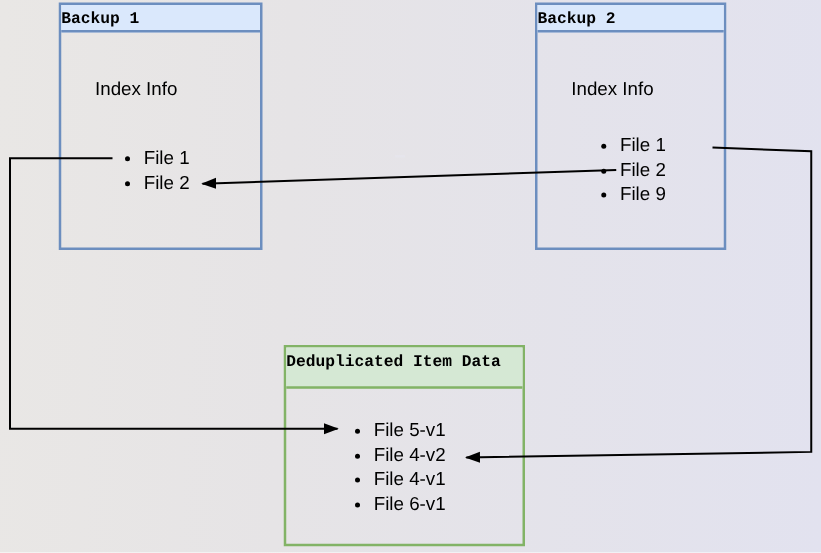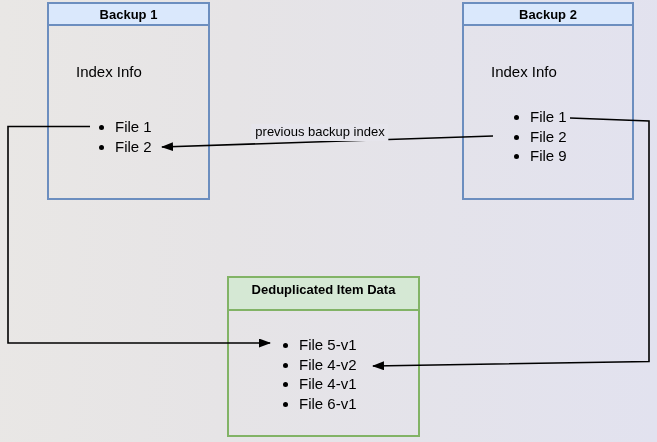--- a/index.html
+++ b/index.html
@@ -5,21 +5,21 @@
   html,body{margin:0;padding:0;}
   body{font-family:"Liberation Sans","DejaVu Sans",sans-serif;color:var(--text,#000);}
   .canvas{
     position:relative;width:657px;height:442px;overflow:hidden;
     background:linear-gradient(92deg,#e9e7e5 0%,#e6e4e6 35%,#e2e2ef 100%);
   }
   .box{position:absolute;box-sizing:border-box;background:transparent;}
   .box.blue{border:2px solid var(--backup-border,#6c8ebf);}
   .box.green{border:2px solid var(--dedup-border,#82b366);}
   .box-header{
-    box-sizing:border-box;width:100%;text-align:center;font-weight:bold;font-size:13px;
+    box-sizing:border-box;width:100%;text-align:left;font-weight:bold;font-size:13px;font-family:Liberation Mono, monospace;
   }
   .blue .box-header{
     height:22px;line-height:21px;background:var(--backup-header-fill,#dae8fc);
     border-bottom:2px solid var(--backup-border,#6c8ebf);
   }
   .green .box-header{
     height:33px;line-height:24px;background:var(--dedup-header-fill,#d5e8d4);
     border-bottom:2px solid var(--dedup-border,#82b366);
   }
   .section-label{position:absolute;left:27px;top:59px;font-size:15px;line-height:18px;}
@@ -46,21 +46,21 @@
     <div class="box-header">
       <span>Backup 1</span>
     </div>
     <div class="section-label">Index Info</div>
     <ul class="file-list b1-list">
       <li>File 1</li>
       <li>File 2</li>
     </ul>
   </div>
 
-  <div class="box blue" style="left:462px;top:2px;width:172px;height:198px;">
+  <div class="box blue" style="left:428px;top:2px;width:153px;height:198px;">
     <div class="box-header">
       <span>Backup 2</span>
     </div>
     <div class="section-label">Index Info</div>
     <ul class="file-list b2-list">
       <li>File 1</li>
       <li>File 2</li>
       <li>File 9</li>
     </ul>
   </div>
@@ -82,16 +82,15 @@
       <marker id="ah" markerUnits="userSpaceOnUse" markerWidth="13" markerHeight="10" refX="11" refY="4.5" orient="auto">
         <path class="head" d="M0,0 L12,4.5 L0,9 Z"></path>
       </marker>
     </defs>
     <path class="arrow" marker-end="url(#ah)" d="M493,136 L162,147"></path>
     <path class="arrow" marker-end="url(#ah)" d="M90,126.5 L8,126.5 L8,343 L270,343"></path>
     <path class="arrow" marker-end="url(#ah)" d="M570,118 L649,121 L649,361.5 L373,366"></path>
   </svg>
 
   <div class="edge-label">
-    <div>previous backup index</div>
   </div>
 
 </div>
 
 </body></html>

